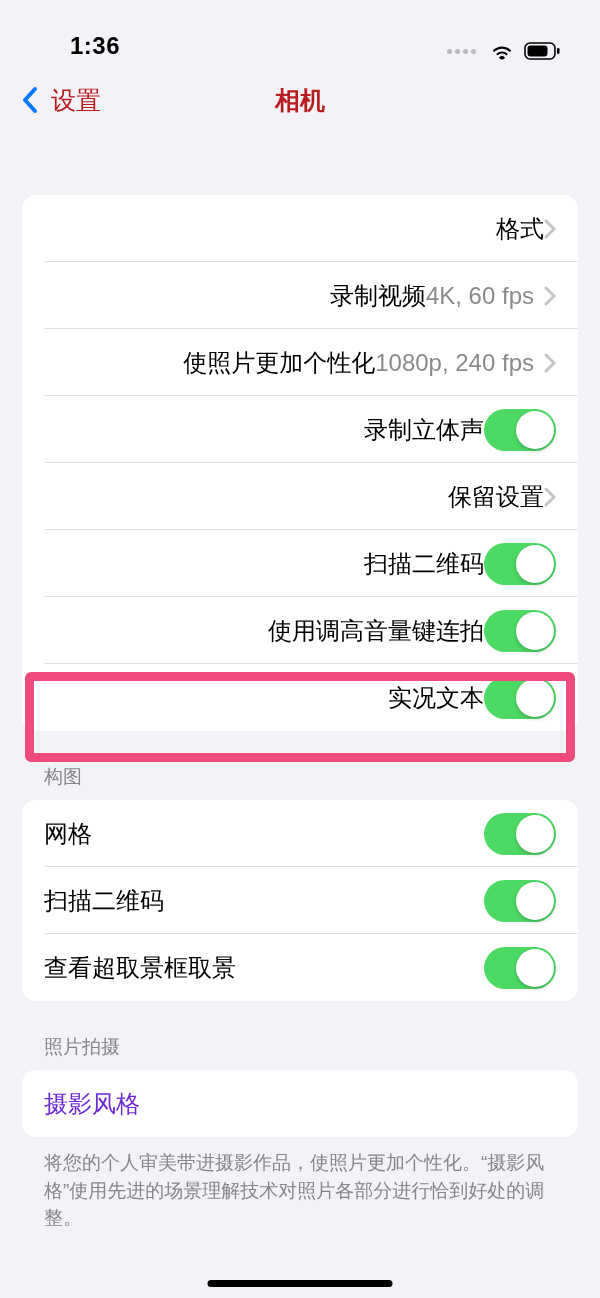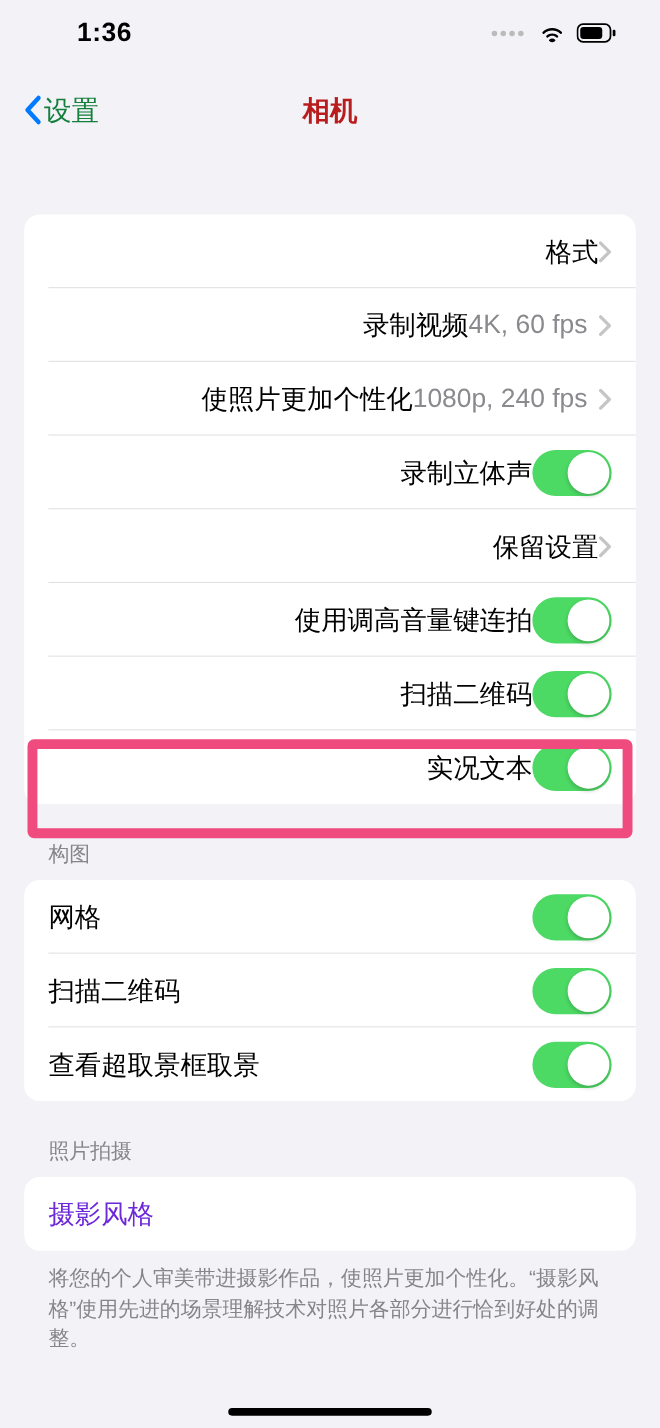--- a/index.html
+++ b/index.html
@@ -12,21 +12,21 @@
       width: 600px;
       height: 1298px;
       background: #f2f2f7;
       font-family: -apple-system, "Helvetica Neue", Arial, sans-serif;
       overflow: hidden;
       position: relative;
     }
     .status-bar {
       height: 60px;
       display: flex;
-      align-items: center;
+      align-items: flex-end;
       justify-content: space-between;
       padding: 0 40px 0 70px;
     }
     .status-time {
       font-size: 24px;
       font-weight: 600;
       letter-spacing: 0.5px;
     }
     .status-right {
       display: flex;
@@ -53,22 +53,22 @@
     .nav-bar {
       height: 80px;
       display: flex;
       align-items: center;
       position: relative;
       padding: 0 20px;
     }
     .back-btn {
       display: flex;
       align-items: center;
-      gap: 2px;
-      color: #15803d;
+      gap: 13px;
+      color: #b91c1c;
       font-size: 25px;
     }
     .back-chevron svg {
       display: block;
     }
     .nav-title {
       position: absolute;
       left: 50%;
       transform: translateX(-50%);
       font-size: 25px;
@@ -254,27 +254,27 @@
       </div>
       <div class="row">
         <span class="row-label">保留设置</span>
         <span class="chevron">
             <svg width="12" height="20" viewBox="0 0 12 20">
               <path d="M2 2 L10 10 L2 18" stroke="#c5c5c8" stroke-width="3" fill="none" stroke-linecap="round" stroke-linejoin="round"></path>
             </svg>
           </span>
       </div>
       <div class="row">
-        <span class="row-label">使用调高音量键连拍</span>
+        <span class="row-label">扫描二维码</span>
         <div class="toggle">
             <div class="toggle-knob"></div>
           </div>
       </div>
       <div class="row">
-        <span class="row-label">扫描二维码</span>
+        <span class="row-label">使用调高音量键连拍</span>
         <div class="toggle">
             <div class="toggle-knob"></div>
           </div>
       </div>
       <div class="row highlight-row">
         <span class="row-label">实况文本</span>
         <div class="toggle">
             <div class="toggle-knob"></div>
           </div>
       </div>

